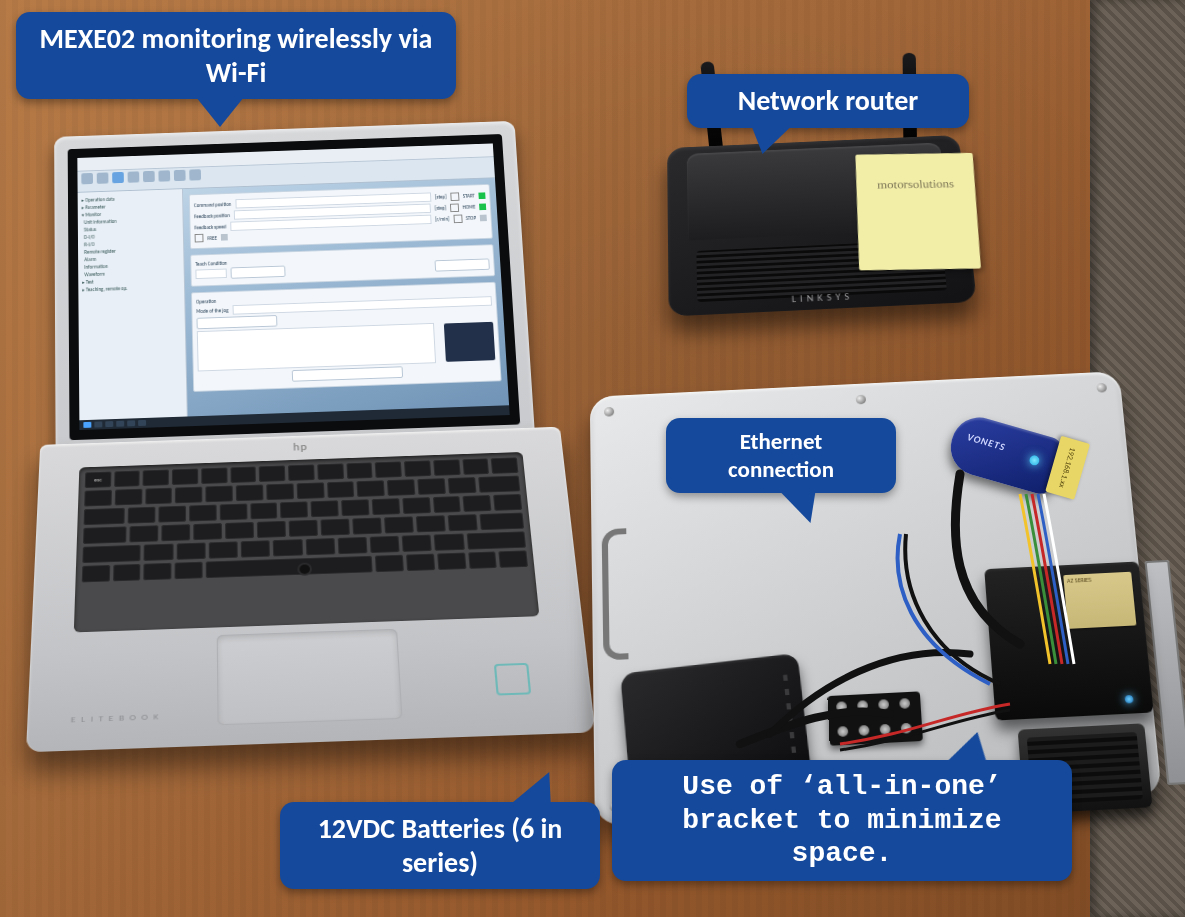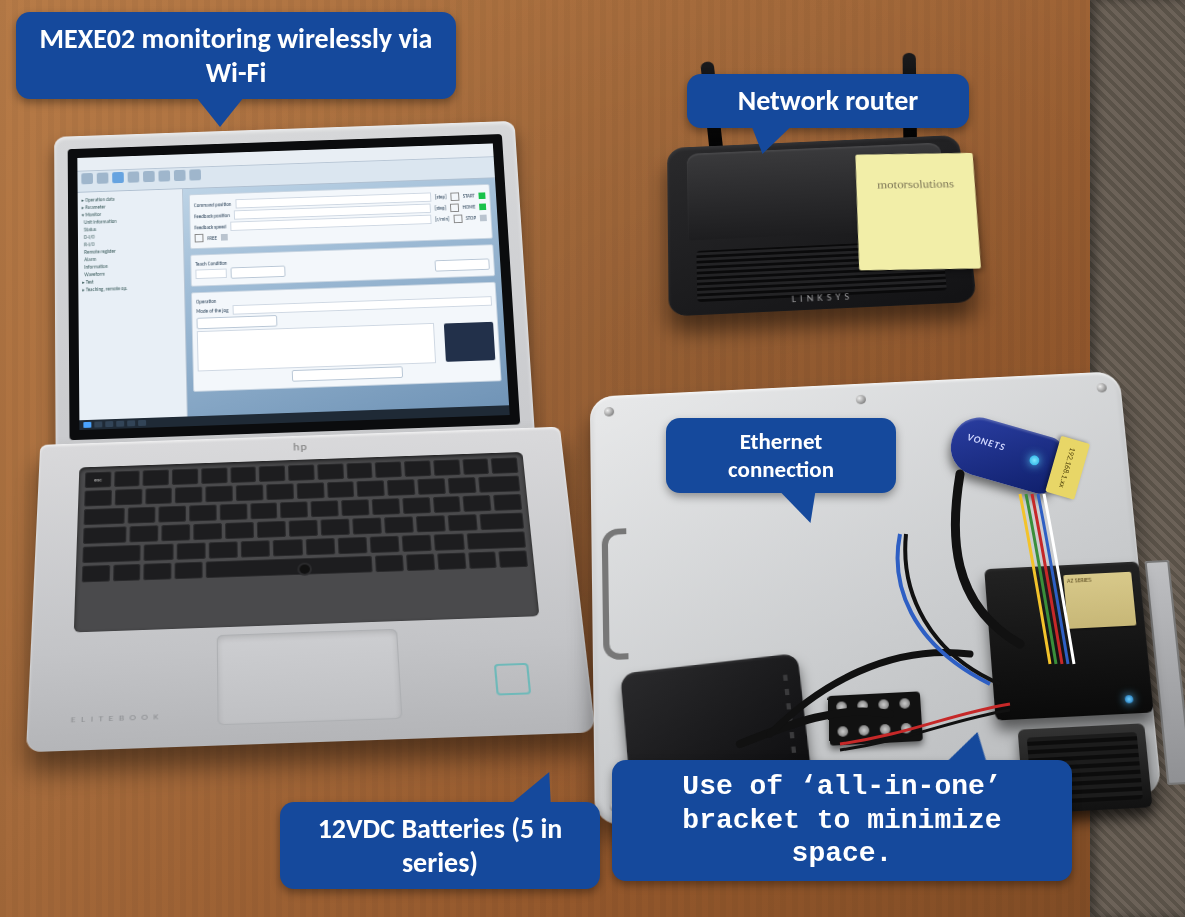--- a/index.html
+++ b/index.html
@@ -570,20 +570,20 @@
   </div>
   <div class="bubble b-router">
     <span>Network router</span>
     <div class="tail"></div>
   </div>
   <div class="bubble b-eth">
     <span>Ethernet connection</span>
     <div class="tail"></div>
   </div>
   <div class="bubble b-batt">
-    <span>12VDC Batteries (5 in series)</span>
+    <span>12VDC Batteries (6 in series)</span>
     <div class="tail"></div>
   </div>
   <div class="bubble b-brkt">
     <span>Use of ‘all-in-one’ bracket to minimize space.</span>
     <div class="tail"></div>
   </div>
 </div>
 
 </body></html>

